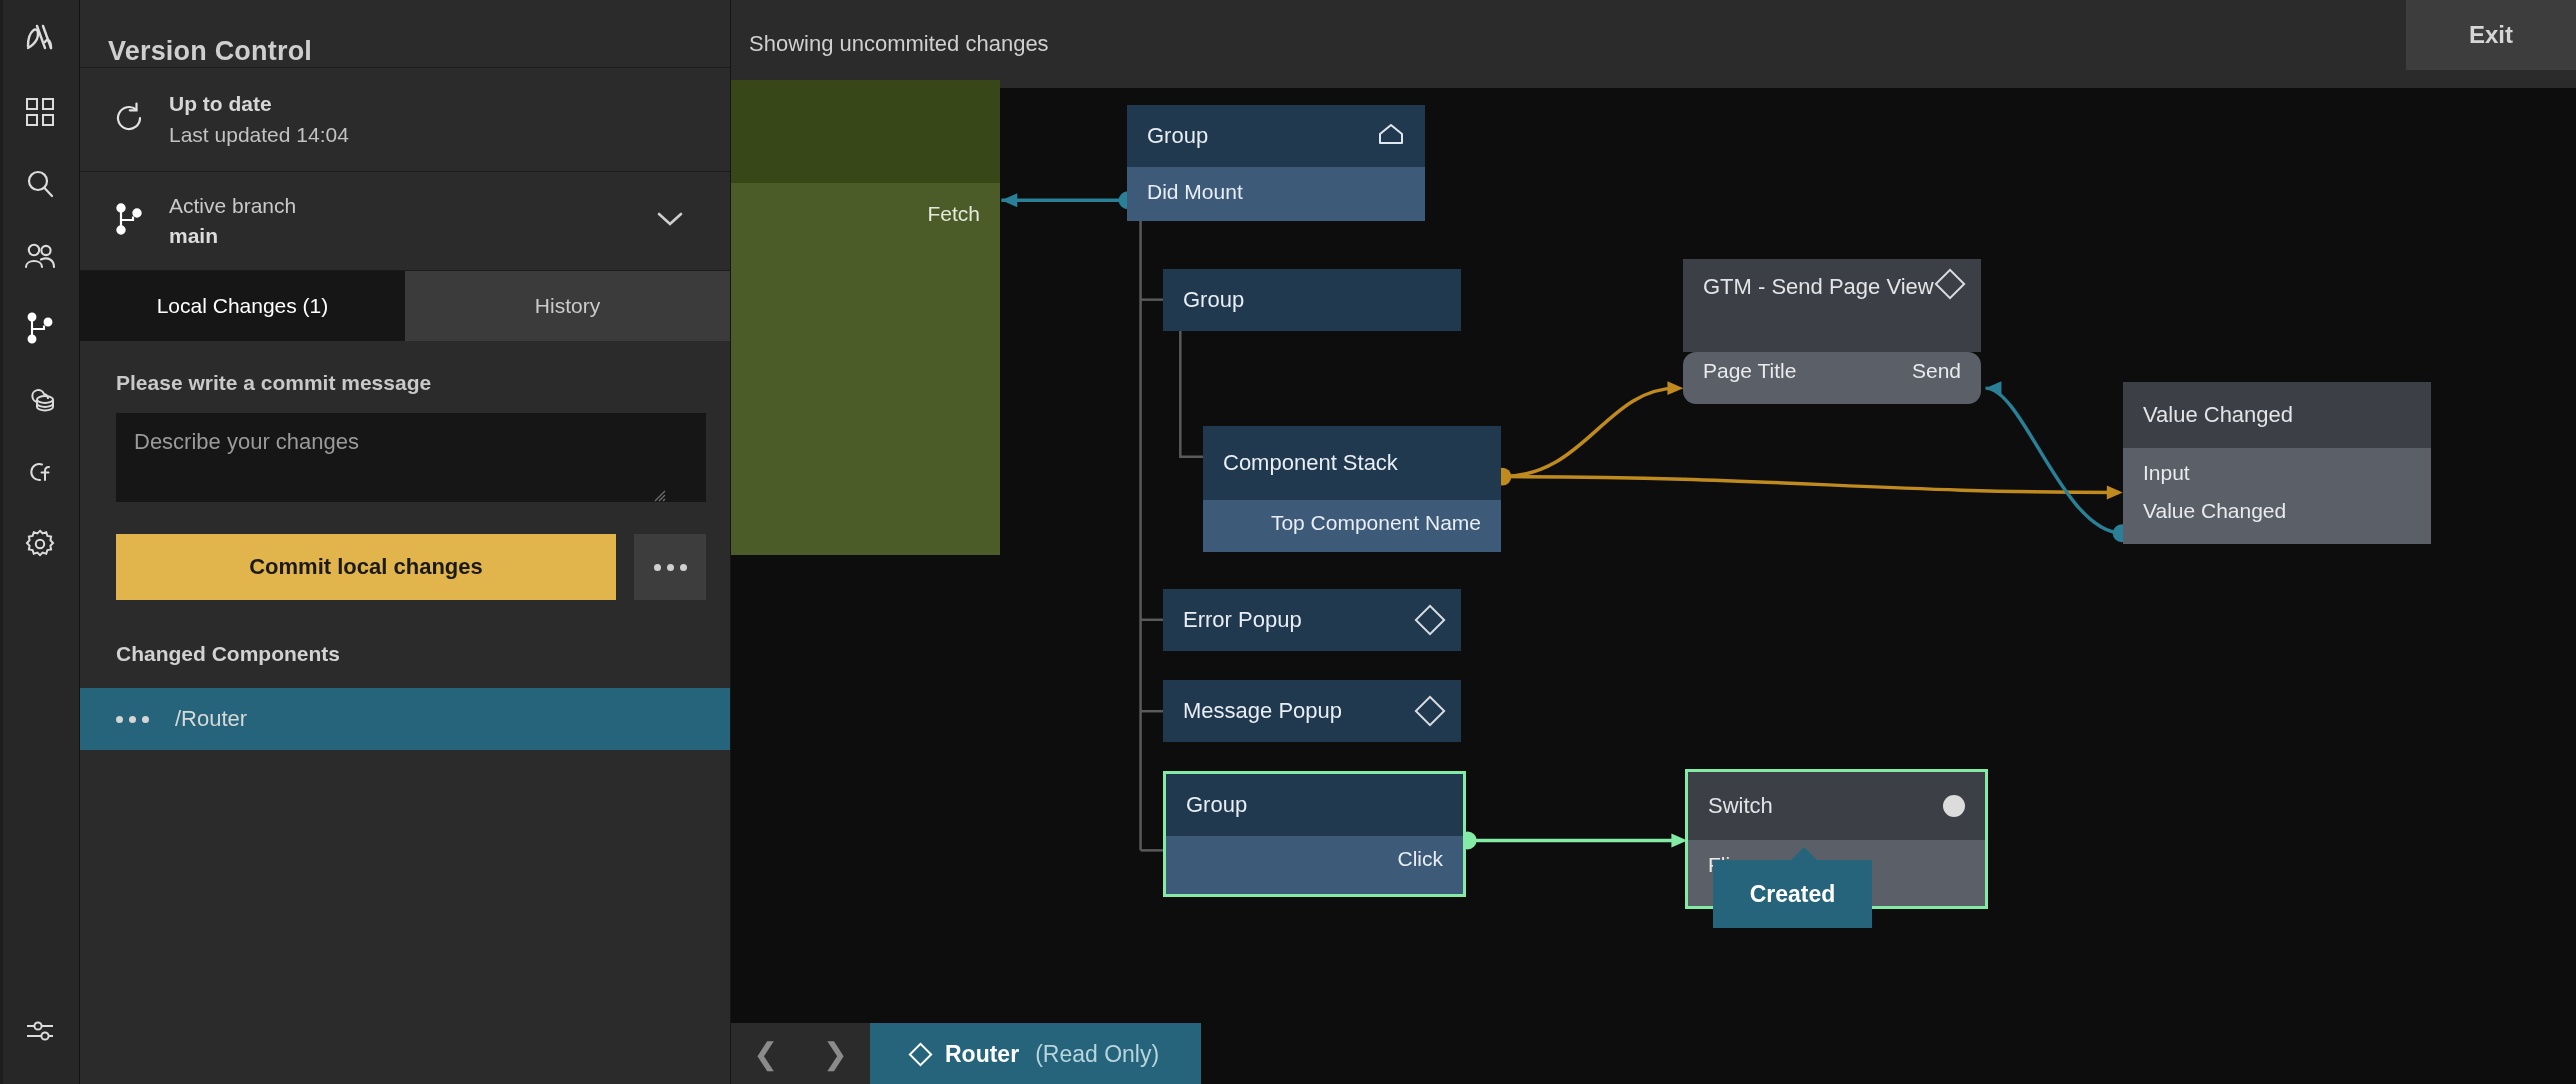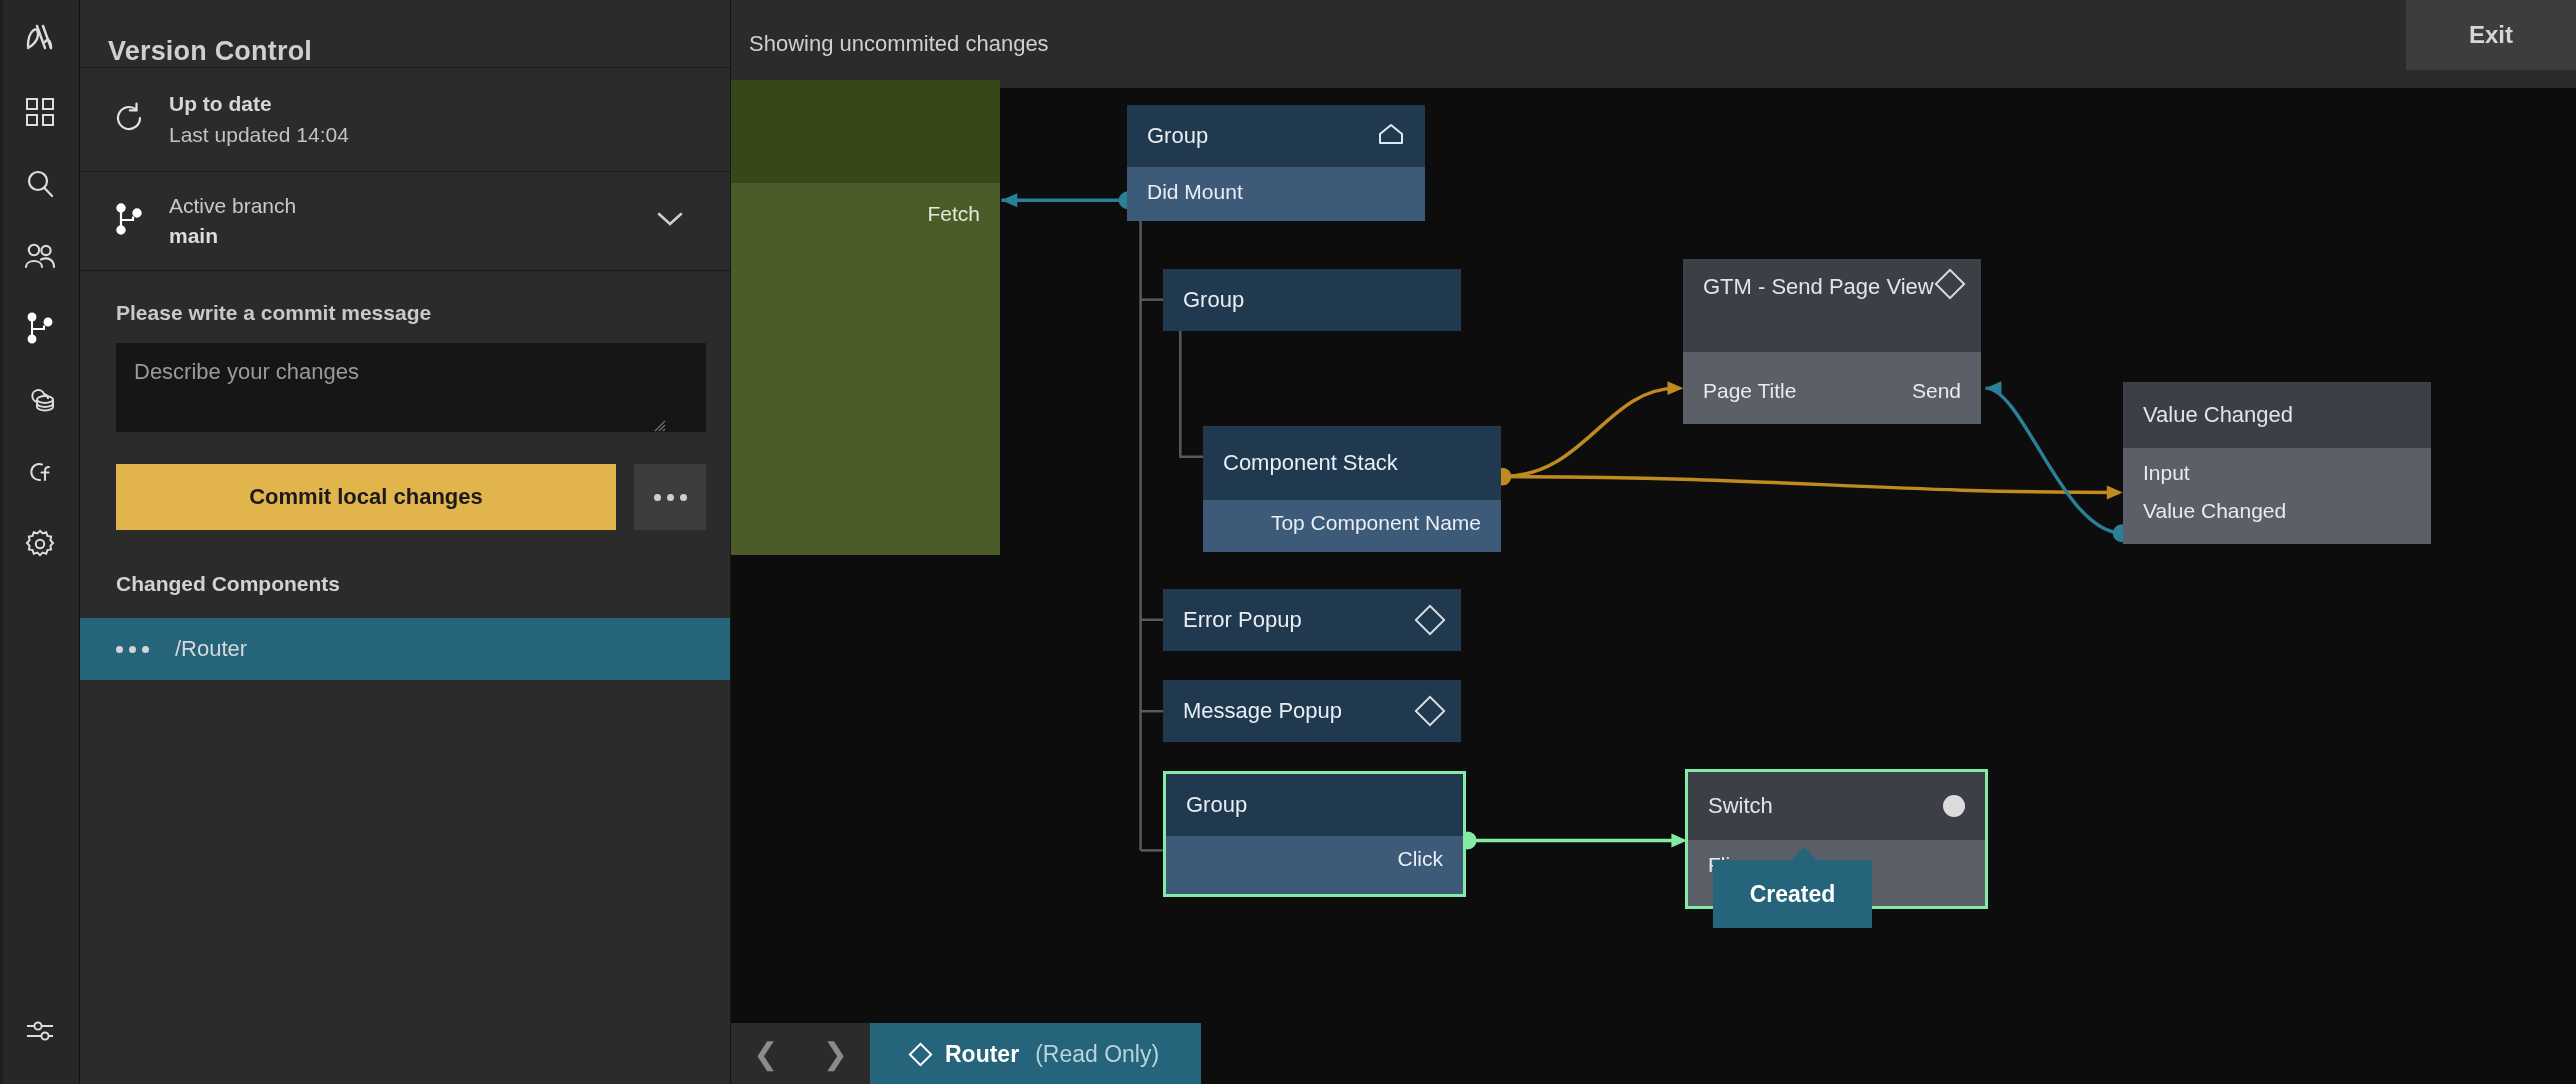--- a/index.html
+++ b/index.html
@@ -158,21 +158,21 @@
   .n-group-3 .port.out { justify-content:flex-end; }
 
   
   .grey-hdr { background:#3c3f46; }
   .grey-body { background:#5b5f68; }
   .grey-hdr .t { color:#e2e4e8; }
   .grey-body .port { color:#e8eaee; }
 
   .n-gtm { left: 952px; top: 189px; width: 298px; }
   .n-gtm .hdr { height: 93px; align-items:flex-start; padding-top:14px; }
-  .n-gtm .ports { padding: 20px 0 14px 0; }
+  .n-gtm .ports { padding: 0 0 14px 0; border-radius: 13px; }
   .n-gtm .port { justify-content:space-between; }
 
   .n-valchanged { left: 1392px; top: 312px; width: 308px; }
   .n-valchanged .hdr { height: 66px; }
   .n-valchanged .ports { padding: 6px 0 14px 0; }
 
   .n-switch { left: 954px; top: 699px; width: 303px; border:3px solid #84eba6; }
   .n-switch .hdr { height: 68px; }
   .n-switch .ports { padding: 6px 0 22px 0; }
 
@@ -332,20 +332,24 @@
         <div class="branch-line1">Active branch</div>
         <div class="branch-line2">main</div>
       </div>
       <span class="branch-chev">
         <svg width="28" height="18" viewBox="0 0 28 18" fill="none" stroke="#cfcfcf" stroke-width="2.6" stroke-linecap="round">
           <path d="M3 4 L14 14 L25 4"></path>
         </svg>
       </span>
     </div>
 
+    <div class="tabs">
+      <div class="tab active">Local Changes (1)</div>
+      <div class="tab inactive">History</div>
+    </div>
 
     <div class="commit-area">
       <div class="commit-label">Please write a commit message</div>
       <div style="position:relative;">
         <textarea class="commit-box" placeholder="Describe your changes" style=""></textarea>
         <svg class="resize-grip" viewBox="0 0 12 12">
           <path d="M11 1 L1 11 M11 5 L5 11 M11 9 L9 11" stroke="#6d6d6d" stroke-width="1.3"></path>
         </svg>
       </div>
       <div class="commit-row">

